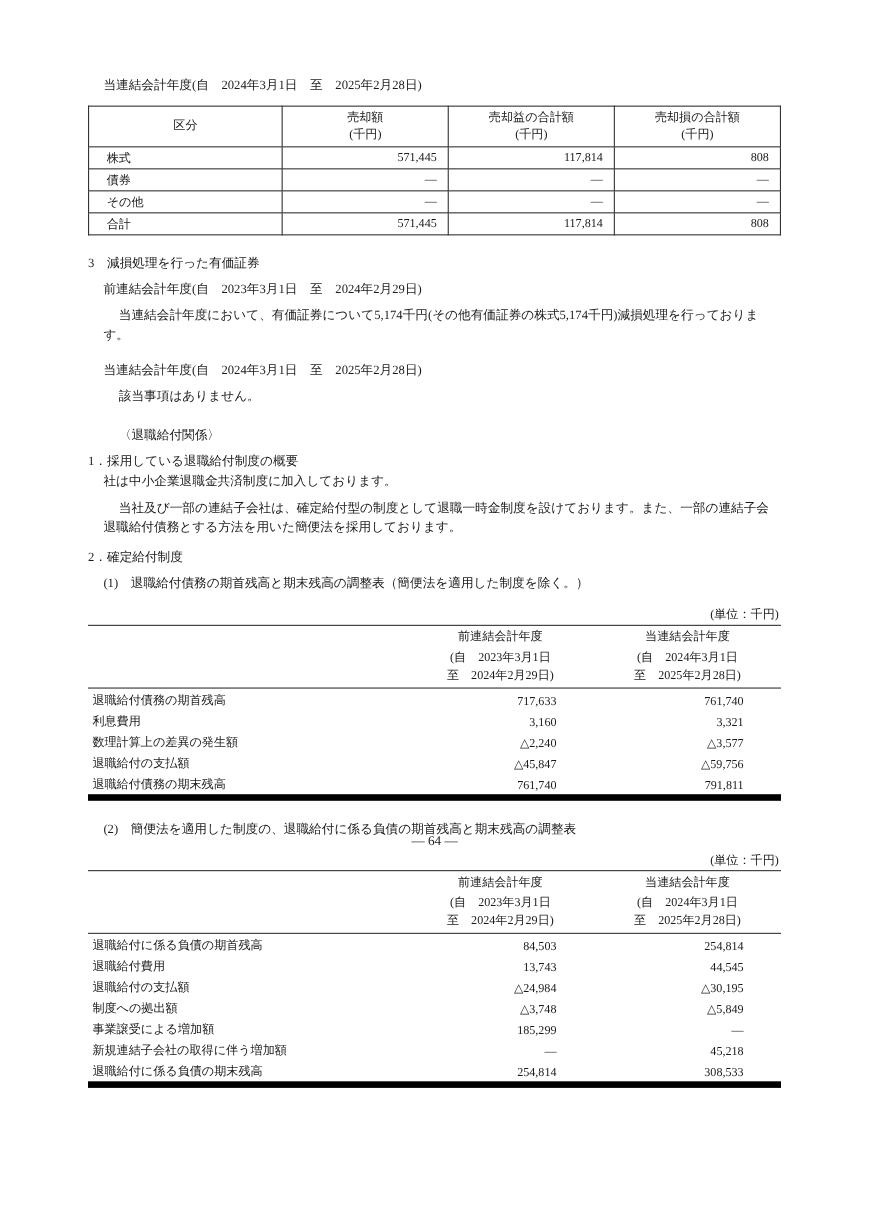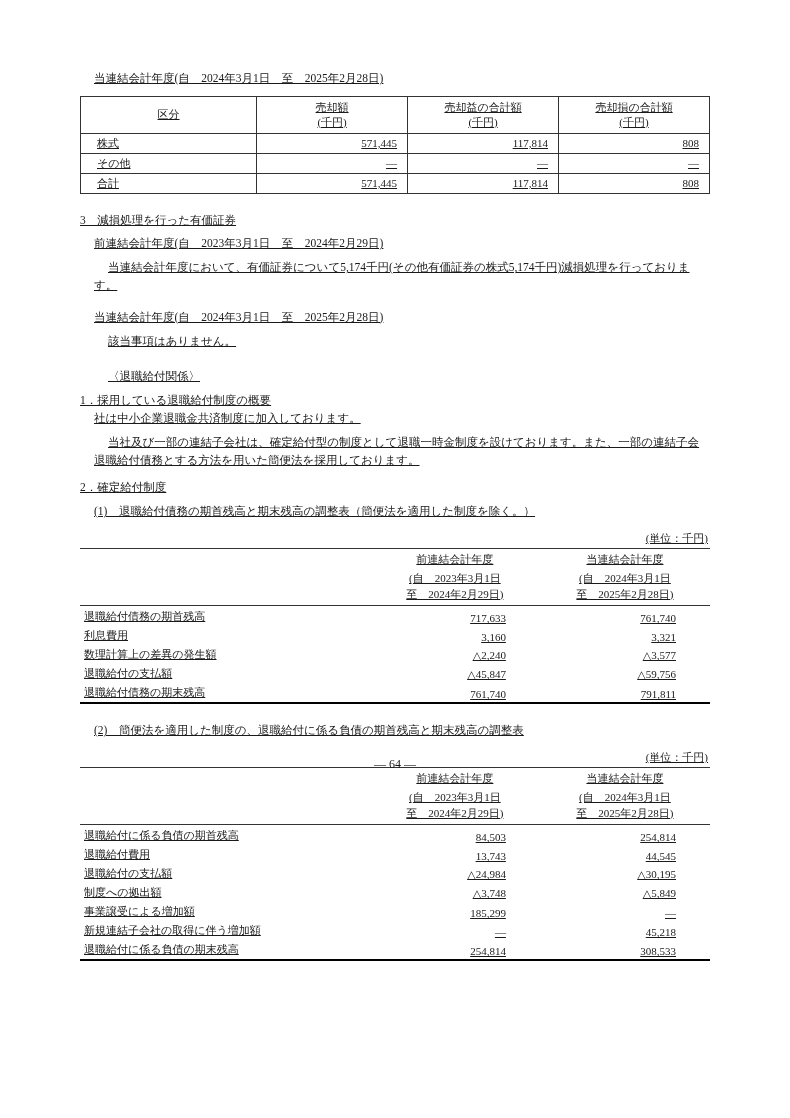--- a/index.html
+++ b/index.html
@@ -14,21 +14,20 @@
     color: #1a1a1a;
     position: relative;
     overflow: hidden;
   }
   .page {
     position: relative;
     width: 790px;
     height: 802px;
     box-sizing: border-box;
     padding: 70px 80px 40px 80px;
-    text-decoration: underline;
   }
   .line {
     font-size: 11.5px;
     line-height: 1.55;
     white-space: pre;
   }
   .mt6 { margin-top: 6px; }
   .mt10 { margin-top: 10px; }
   .mt14 { margin-top: 14px; }
   .mt18 { margin-top: 18px; }
@@ -92,21 +91,21 @@
   }
   table.ruled td.rowlabel {
     text-align: left;
   }
   table.ruled td.num {
     text-align: right;
     padding-right: 34px;
     white-space: pre;
   }
   table.ruled tr.lastrow td {
-    border-bottom: 2px solid #000000;
+    border-bottom: 6px solid #000000;
   }
   table.ruled tr.firstbody td {
     padding-top: 3px;
   }
   .unit {
     font-size: 11px;
     text-align: right;
     margin-top: 10px;
     padding-right: 2px;
   }
@@ -148,20 +147,26 @@
       </tr>
     </thead>
     <tbody>
       <tr>
         <td class="label">株式</td>
         <td class="num">571,445</td>
         <td class="num">117,814</td>
         <td class="num">808</td>
       </tr>
       <tr>
+        <td class="label">債券</td>
+        <td class="num">—</td>
+        <td class="num">—</td>
+        <td class="num">—</td>
+      </tr>
+      <tr>
         <td class="label">その他</td>
         <td class="num">—</td>
         <td class="num">—</td>
         <td class="num">—</td>
       </tr>
       <tr class="total">
         <td class="label">合計</td>
         <td class="num">571,445</td>
         <td class="num">117,814</td>
         <td class="num">808</td>

